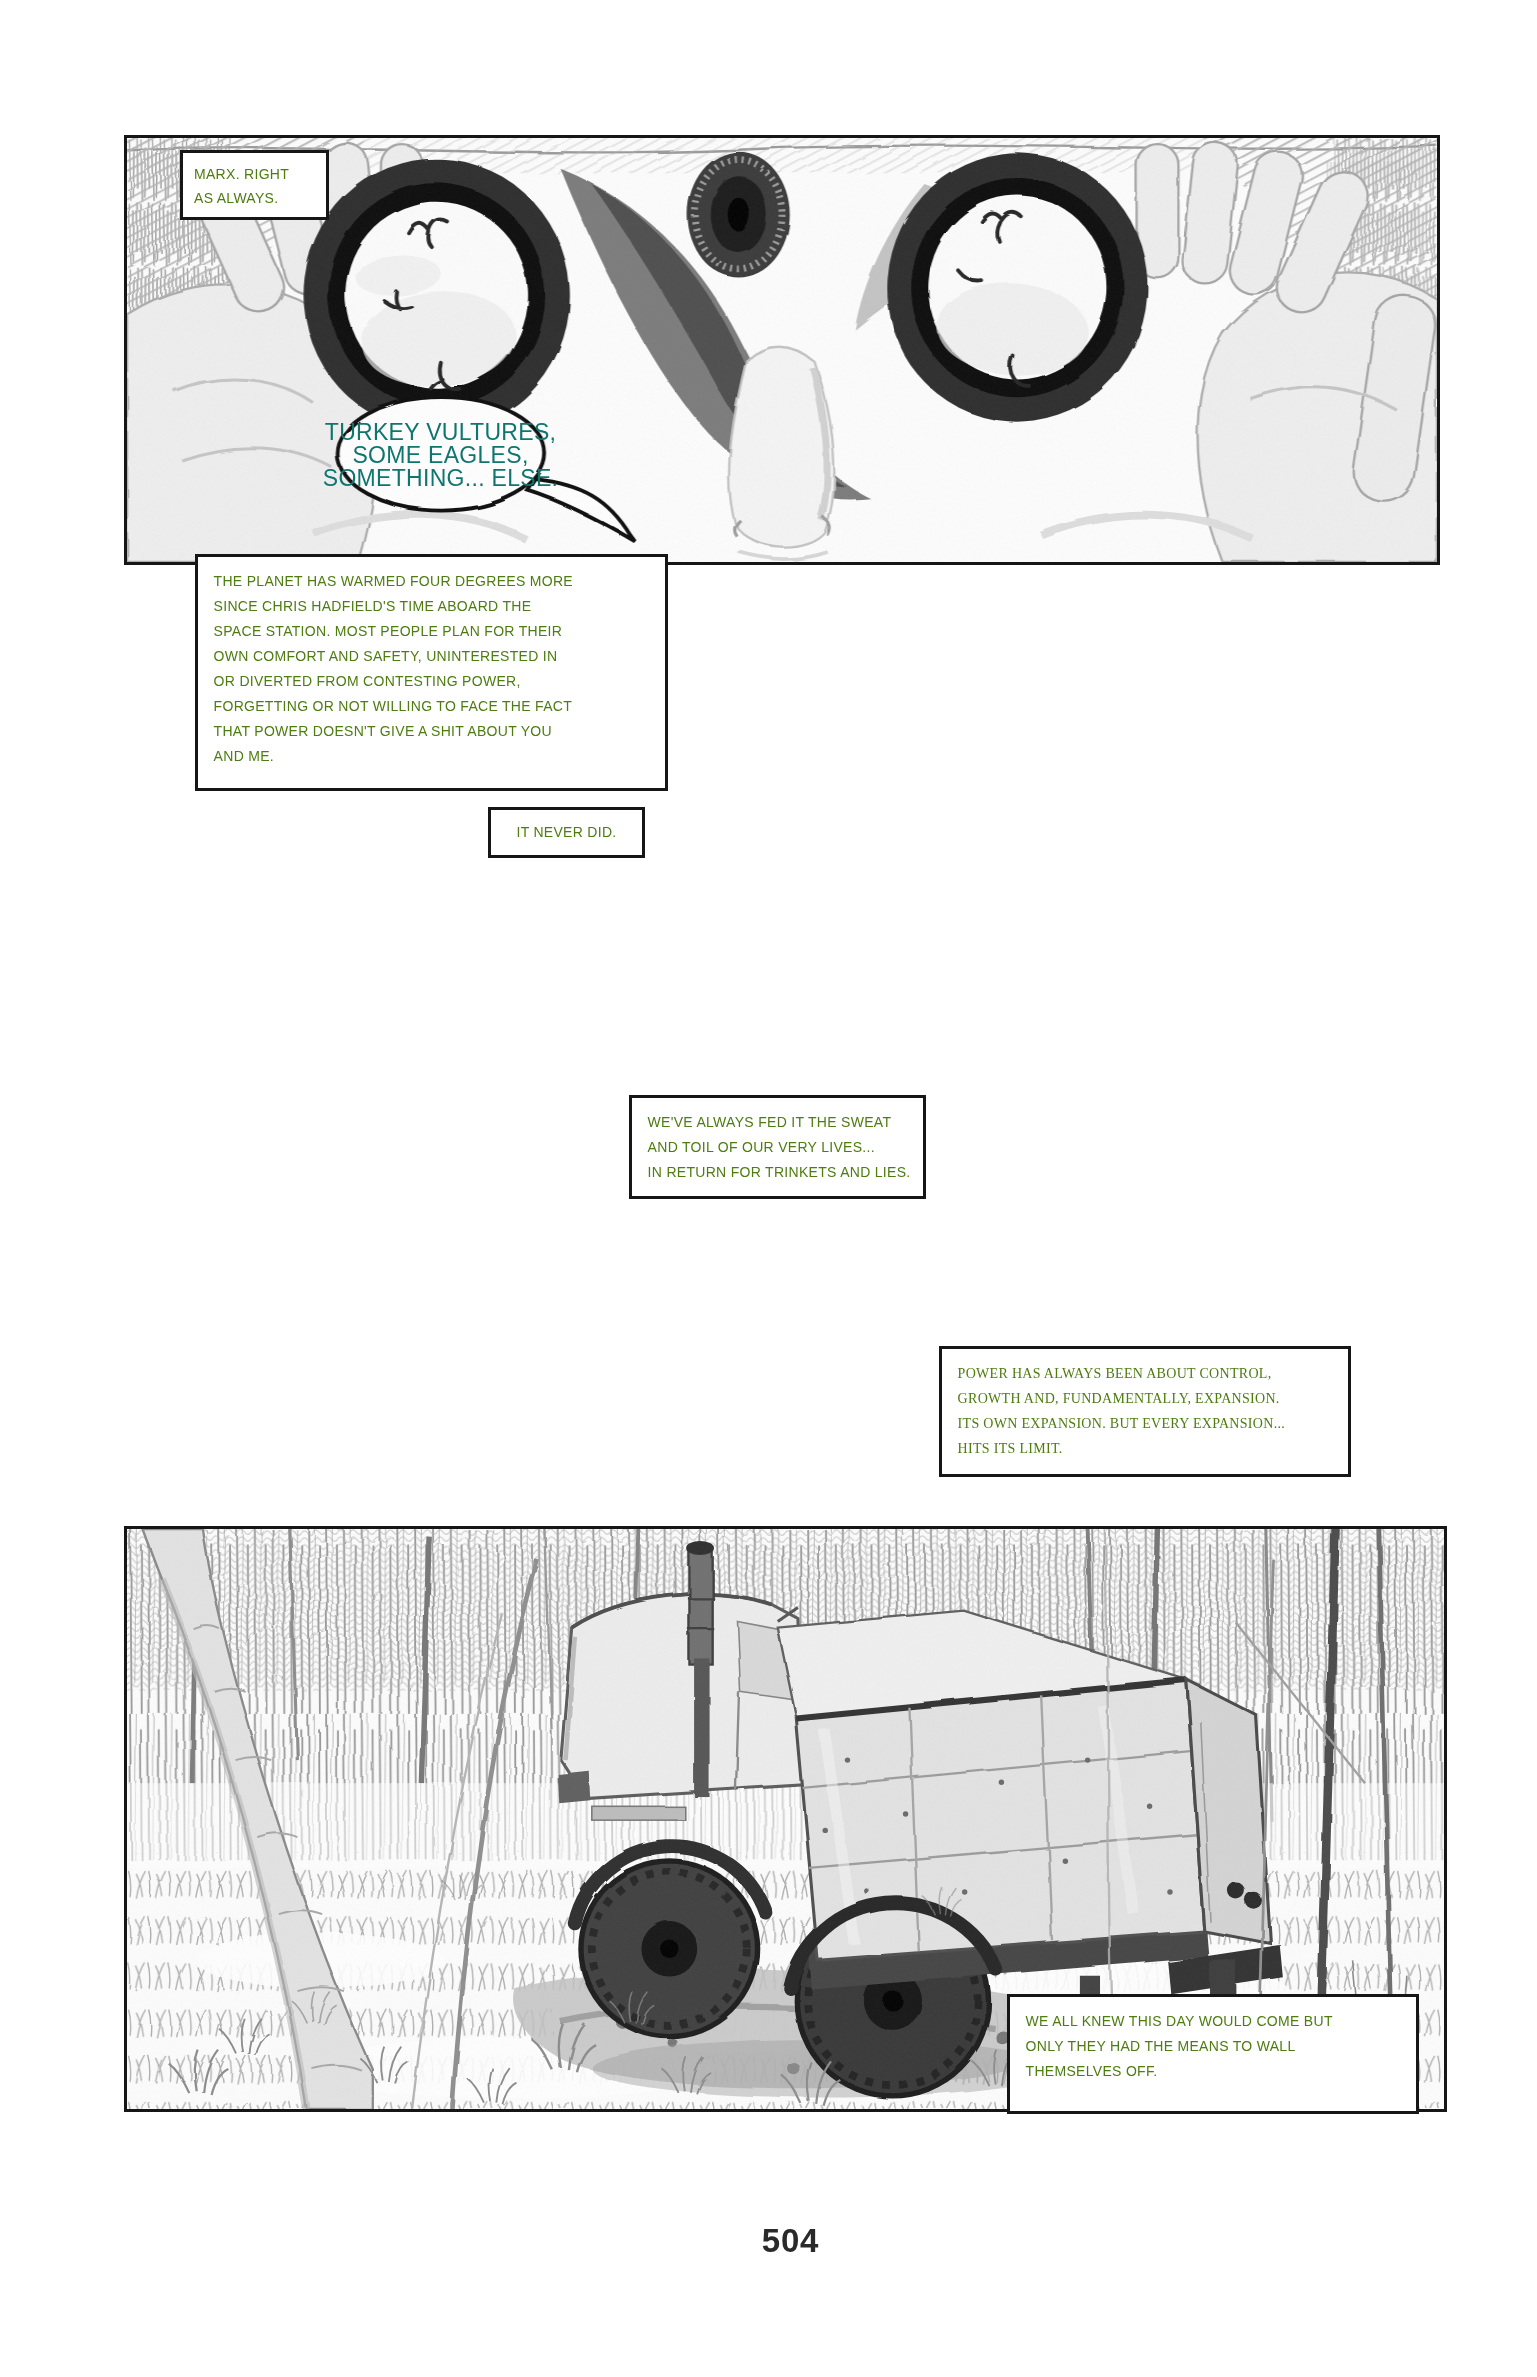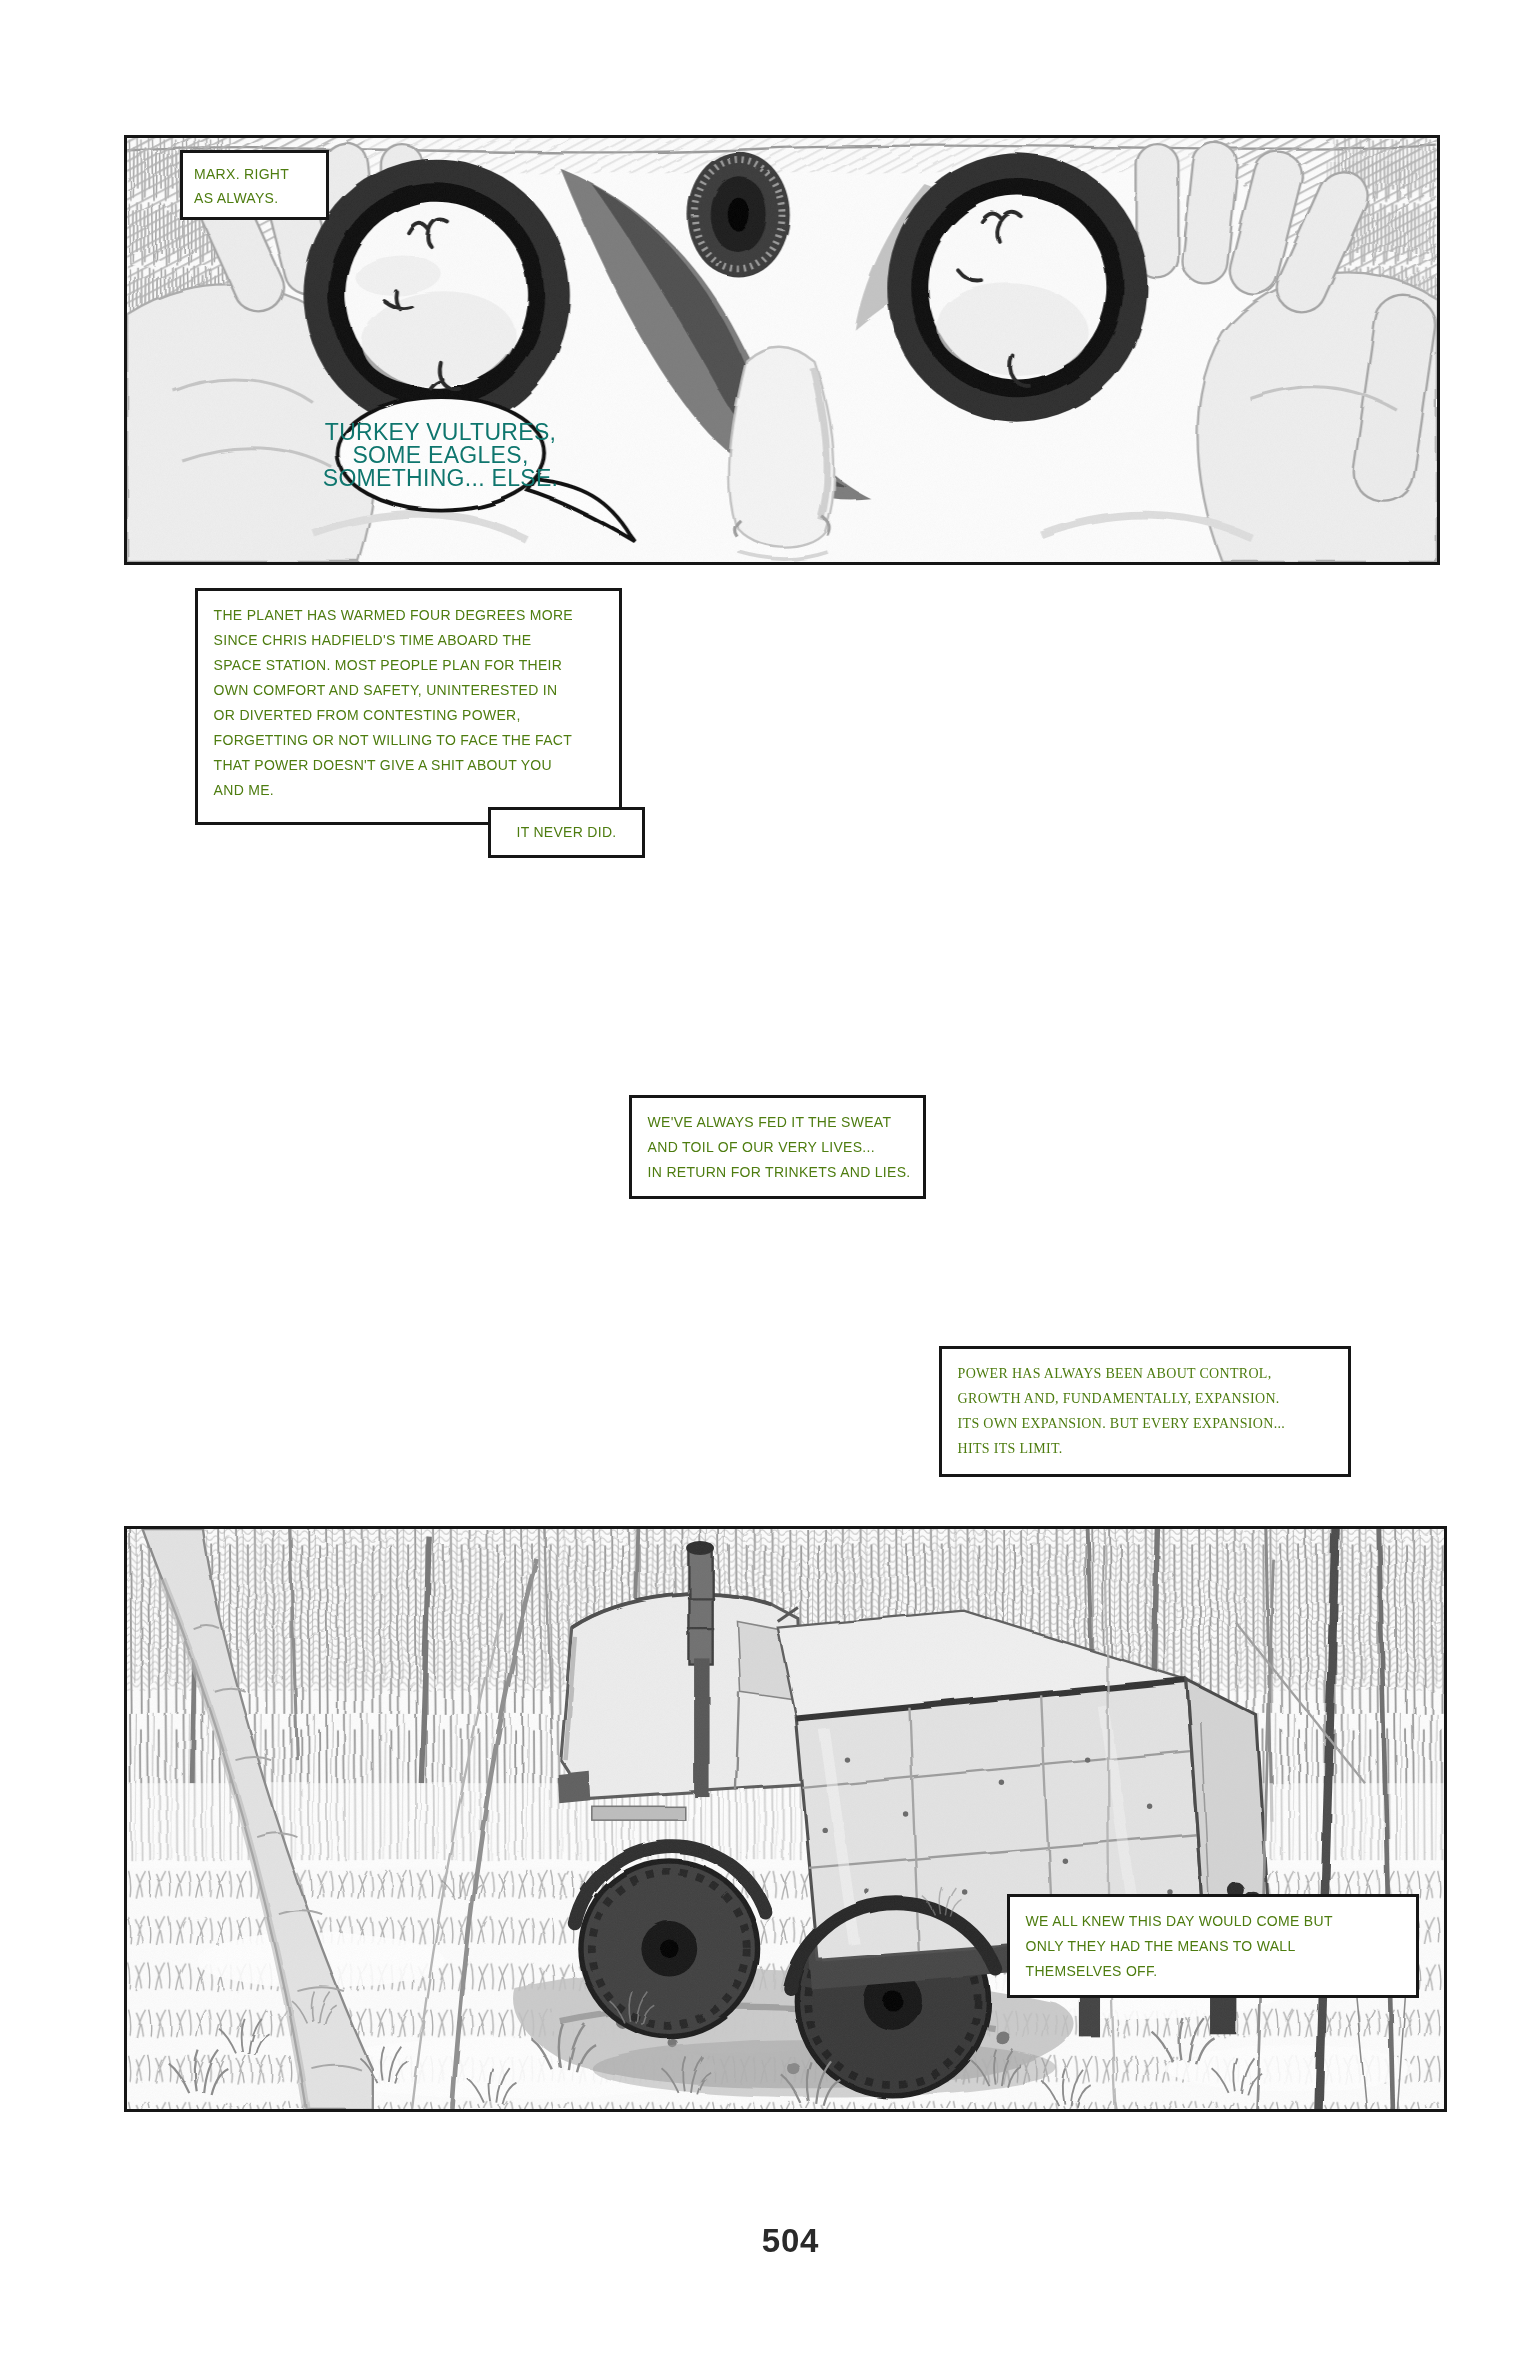--- a/index.html
+++ b/index.html
@@ -134,21 +134,21 @@
     </svg>
   </div>
 
   <div class="caption small-pad" style="left:180px;top:150px;width:149px;height:70px;line-height:24px;">MARX. RIGHT
 AS ALWAYS.</div>
 
   <div class="bubble-text" style="left:337px;top:399px;width:207px;height:112px;">TURKEY VULTURES,
 SOME EAGLES,
 SOMETHING... ELSE.</div>
 
-  <div class="caption" style="left:195px;top:554px;width:427px;height:237px;margin-top:34px;">THE PLANET HAS WARMED FOUR DEGREES MORE
+  <div class="caption" style="left:195px;top:554px;width:473px;height:237px;">THE PLANET HAS WARMED FOUR DEGREES MORE
 SINCE CHRIS HADFIELD'S TIME ABOARD THE
 SPACE STATION. MOST PEOPLE PLAN FOR THEIR
 OWN COMFORT AND SAFETY, UNINTERESTED IN
 OR DIVERTED FROM CONTESTING POWER,
 FORGETTING OR NOT WILLING TO FACE THE FACT
 THAT POWER DOESN'T GIVE A SHIT ABOUT YOU
 AND ME.</div>
 
   <div class="caption center italic" style="left:488px;top:807px;width:157px;height:51px;">IT NEVER DID.</div>
 
@@ -330,19 +330,19 @@
             <use href="#p2tuft" transform="translate(650,640) scale(.9)" opacity=".7"></use>
           <use href="#p2tuft" transform="translate(240,640) scale(.9)" opacity=".7"></use>
             <use href="#p2tuft" transform="translate(1050,500) scale(.8)" opacity=".6"></use>
           <use href="#p2tuft" transform="translate(430,480) scale(.8)" opacity=".6"></use>
         </g>
       </g>
       <rect x="0" y="0" width="1700" height="753" filter="url(#p2grain)" opacity=".55"></rect>
     </svg>
   </div>
 
-  <div class="caption" style="left:1007px;top:1894px;width:412px;height:104px;"><span>WE </span><span class="italic">ALL</span><span> KNEW THIS DAY WOULD COME BUT
+  <div class="caption" style="left:1007px;top:1994px;width:412px;height:120px;"><span>WE </span><span class="italic">ALL</span><span> KNEW THIS DAY WOULD COME BUT
 ONLY THEY HAD THE MEANS TO WALL
 THEMSELVES OFF.</span></div>
 
   <div class="pagenum">504</div>
 </div>
 
 
 </body></html>

